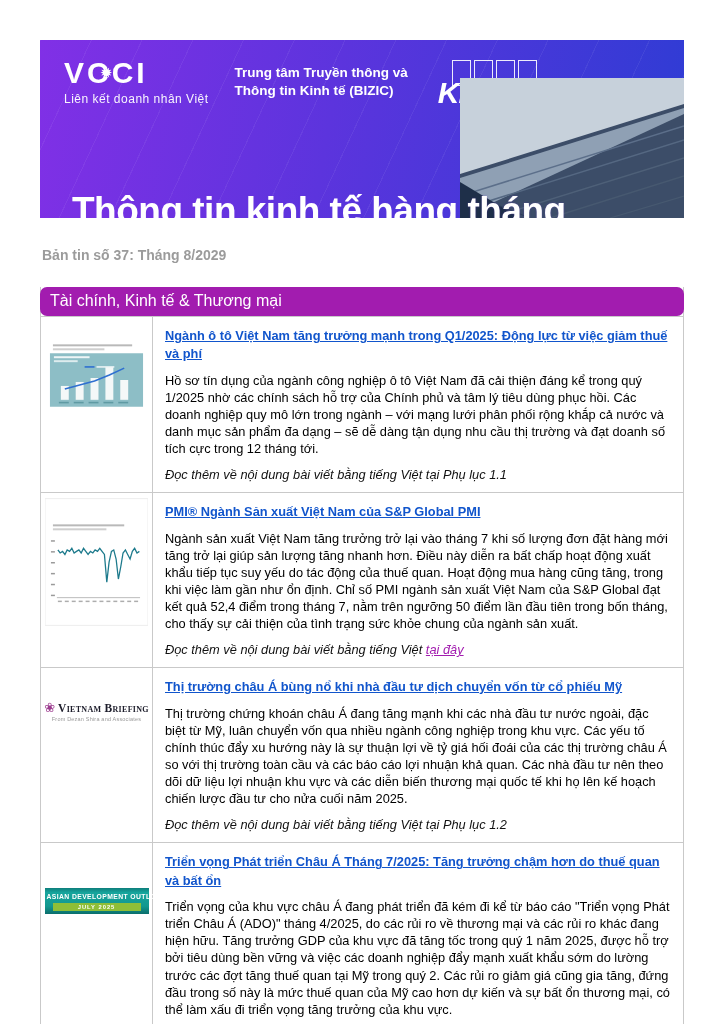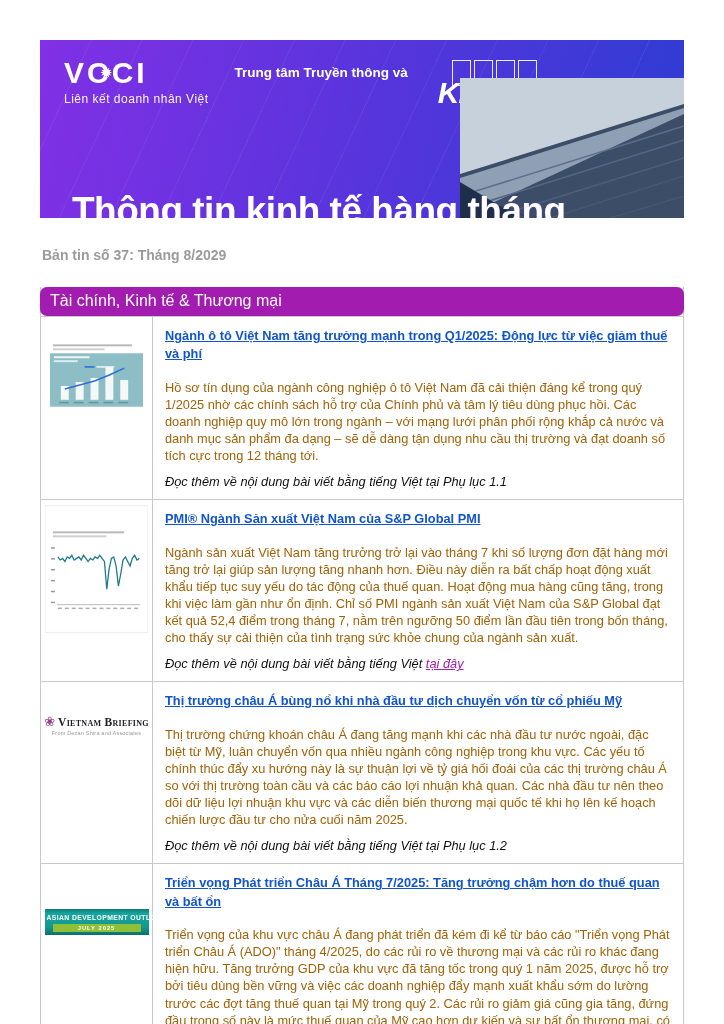--- a/index.html
+++ b/index.html
@@ -34,21 +34,21 @@
   .news-table { position:absolute; left:40px; top:287px; width:644px; border:1px solid #c9c9c9; border-top:none; }
   .section-header { background:#a21caf; color:#fff; font-weight:normal; font-size:16px;
     padding:5px 10px 6px 10px; margin:0 -1px;border-radius:7px; }
   .row { display:flex; border-top:1px solid #c9c9c9; }
   .row:first-of-type { border-top:none; }
   .thumb-cell { width:112px; min-width:112px; border-right:1px solid #c9c9c9; padding:5px 4px;
     display:flex; justify-content:center; align-items:flex-start; }
   .text-cell { flex:1; padding:9px 12px 6px 12px; }
   .art-title { color:#1155cc; font-weight:bold; font-size:12.8px; text-decoration:underline;
     line-height:1.35; display:inline; cursor:pointer; }
-  .art-body { color:#a16207; font-size:12.8px; line-height:1.34; margin-top:16px; }
+  .art-body { color:#000000; font-size:12.8px; line-height:1.34; margin-top:9px; }
   .art-read { color:#111; font-size:12.8px; font-style:italic; margin-top:10px; margin-bottom:4px; }
   .art-read a { color:#a21caf; text-decoration:underline; cursor:pointer;text-align:center; }
 
   
   .thumb { background:#fff; }
   .vb-logo { width:104px; padding-top:28px; text-align:center; }
   .vb-row { display:flex; align-items:center; justify-content:center; gap:3px; }
   .vb-icon { color:#9c3c8f; font-size:13px; line-height:1; }
   .vb-name { font-family:"Liberation Serif", serif; font-variant:small-caps; font-weight:bold;
     font-size:11.5px; color:#1d1d2b; letter-spacing:.3px; white-space:nowrap; }
@@ -66,20 +66,21 @@
 
   <div class="banner">
     <div class="banner-top">
       <div class="vcci">
         <div class="vcci-text">VCCI</div>
         <span class="vcci-star">✹</span>
         <div class="vcci-tag">Liên kết doanh nhân Việt</div>
       </div>
       <div class="org">
         <div>Trung tâm Truyền thông và</div>
+        <div>Thông tin Kinh tế (BIZIC)</div>
       </div>
       <div class="kpmg">
         <div class="kpmg-squares">
             <i></i>
             <i></i>
             <i></i>
             <i></i>
           </div>
         <div class="kpmg-text">KPMG</div>
       </div>

